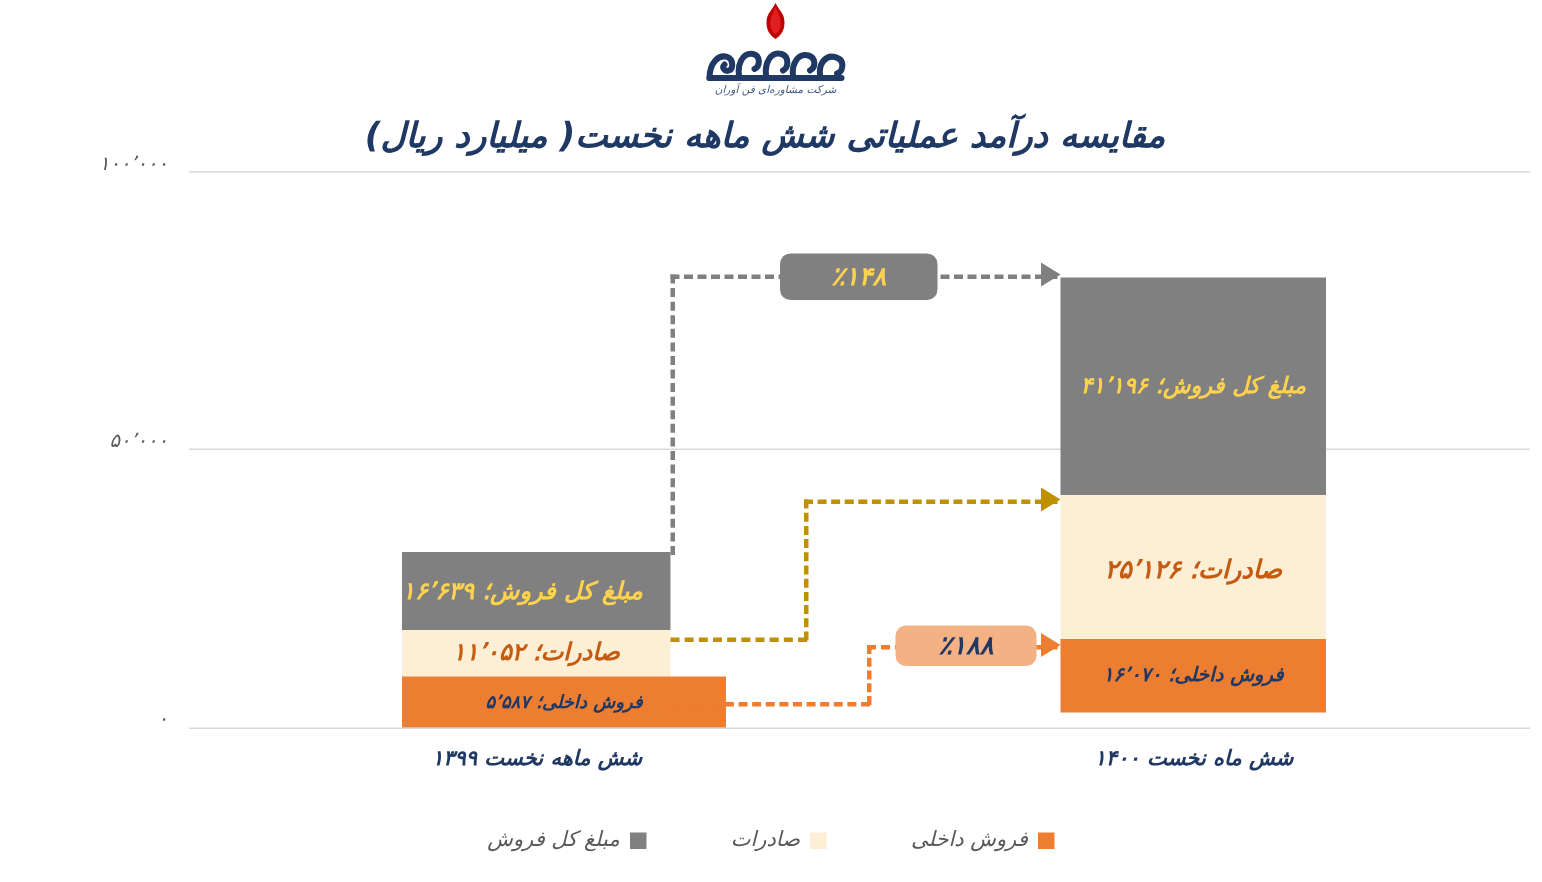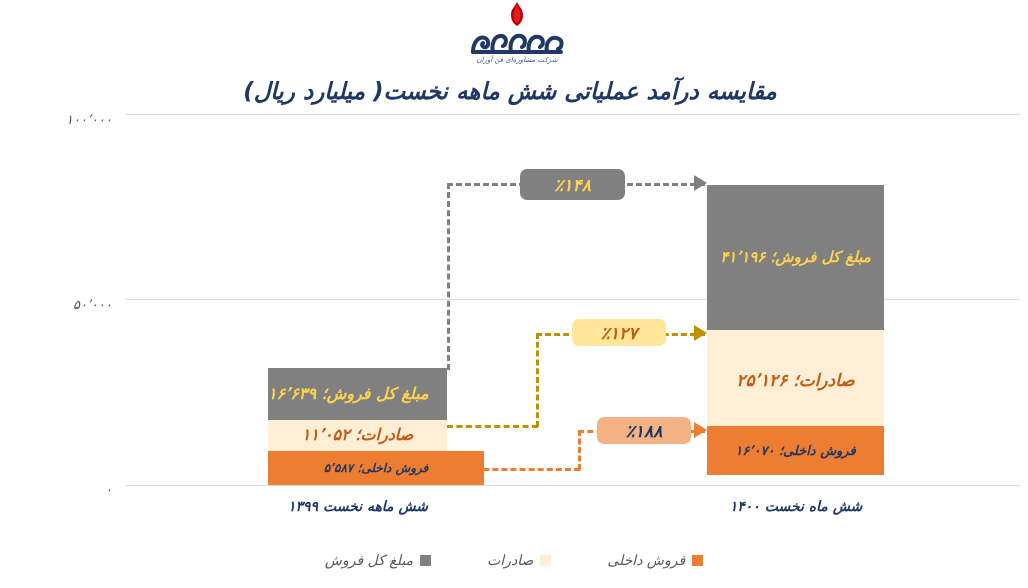--- a/index.html
+++ b/index.html
@@ -89,21 +89,21 @@
   .baseline {
     position: absolute;
     left: 0;
     width: 894px;
     height: 1px;
     background: #d9d9d9;
   }
   .y-axis-labels {
     position: absolute;
     left: 0;
-    top: 10px;
+    top: 0;
     width: 126px;
     height: 444px;
     padding-left: 20px;
   }
   .ylab {
     position: absolute;
     left: 0;
     width: 112px;
     text-align: right;
     font-size: 13px;
@@ -277,23 +277,20 @@
     <div class="arrow arrow-yellow" style="left:568px; top:325px;"></div>
 
     <div class="hseg c-orange" style="left:321px; top:468px; width:133px;"></div>
     <div class="vseg c-orange" style="left:452px; top:430px; height:40px;"></div>
     <div class="hseg c-orange" style="left:452px; top:430px; width:127px;"></div>
     <div class="arrow arrow-orange" style="left:568px; top:422px;"></div>
 
     <div class="badge badge-gray" style="left:394px; top:169px; width:105px; height:31px; font-size:17px;">
       <span>٪۱۴۸</span>
     </div>
-    <div class="badge badge-yellow" style="left:446px; top:319px; width:94px; height:27px; font-size:17px;">
-      <span>٪۱۲۷</span>
-    </div>
     <div class="badge badge-orange" style="left:471px; top:417px; width:94px; height:27px; font-size:17px;">
       <span>٪۱۸۸</span>
     </div>
 
   </div>
 
   <div class="cat-label" style="left:230px; width:256px;">شش ماهه نخست ۱۳۹۹</div>
   <div class="cat-label" style="left:668px; width:256px;">شش ماه نخست ۱۴۰۰</div>
 
   <div class="legend">

